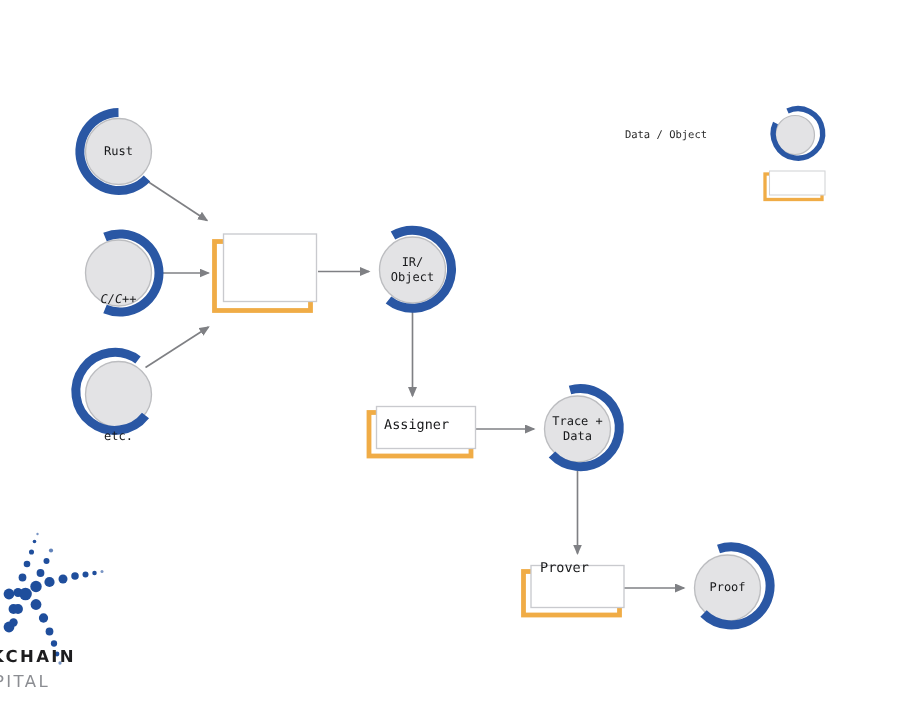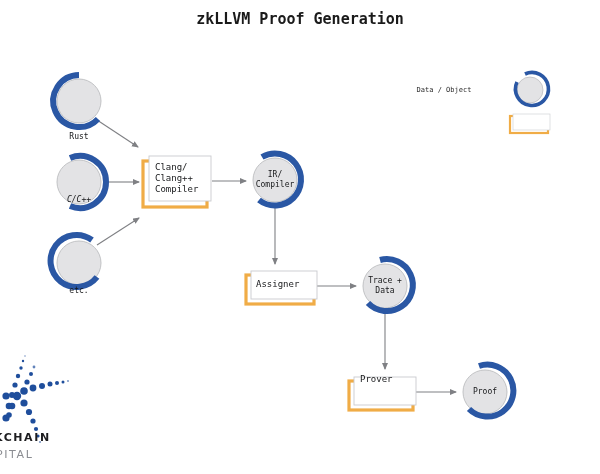--- a/index.html
+++ b/index.html
@@ -86,21 +86,20 @@
     font-size: 11px;
     font-weight: normal;
     color: #8b8d92;
   }
 </style>
 </head>
 <body>
 
 <div id="canvas">
 
-  <div id="title">zkLLVM Proof Generation</div>
 
   <svg id="edges" viewBox="0 0 600 474">
     <defs>
       <marker id="arrowhead" markerWidth="7" markerHeight="7" refX="6" refY="3" orient="auto" markerUnits="userSpaceOnUse">
         <path d="M0,0 L7,3 L0,6 z" fill="#7f8084"></path>
       </marker>
     </defs>
     <g stroke="#7f8084" stroke-width="1.1" fill="none" marker-end="url(#arrowhead)">
       <line x1="97" y1="120" x2="138" y2="147"></line>
       <line x1="107" y1="182" x2="139" y2="182"></line>
@@ -163,32 +162,29 @@
     <g>
       <circle cx="530" cy="90" r="13" fill="#e3e3e5" stroke="#bcbdc0" stroke-width="0.8"></circle>
       <path d="M 525 74 A 16.5 16.5 0 1 1 517 82" fill="none" stroke="#2a57a4" stroke-width="3.6" stroke-linecap="butt"></path>
     </g>
     <g>
       <rect x="510" y="116" width="38" height="17" fill="none" stroke="#f0ac46" stroke-width="2.2"></rect>
       <rect x="513" y="114" width="37" height="16" fill="#ffffff" stroke="#d2d3d6" stroke-width="0.7"></rect>
     </g>
   </svg>
 
-  <div class="node-label" style="left:54px; top:96px; width:50px;margin-top:36px;">Rust</div>
+  <div class="node-label" style="left:54px; top:96px; width:50px;">Rust</div>
   <div class="node-label" style="left:54px; top:195px; width:50px;font-style:italic;">C/C++</div>
   <div class="node-label" style="left:54px; top:258px; width:50px;margin-top:28px;">etc.</div>
   <div class="node-label" style="left:250px; top:170px; width:50px;">IR/
-Compiler</div>
+Object</div>
   <div class="node-label" style="left:360px; top:276px; width:50px;">Trace +
 Data</div>
   <div class="node-label" style="left:460px; top:387px; width:50px;">Proof</div>
 
-  <div class="box-label" style="left:155px; top:162px;">Clang/
-Clang++
-Compiler</div>
   <div class="box-label" style="left:256px; top:279px;">Assigner</div>
   <div class="box-label" style="left:360px; top:374px;text-align:right;">Prover</div>
 
   <div class="legend-text" style="left:380px; top:86px; width:128px;">Data / Object</div>
 
   <svg id="logo-svg" viewBox="0 0 600 474">
     <g fill="#1f4e9c">
 
       <circle cx="6" cy="418" r="3.6"></circle>
       <circle cx="9" cy="406" r="3.3"></circle>

